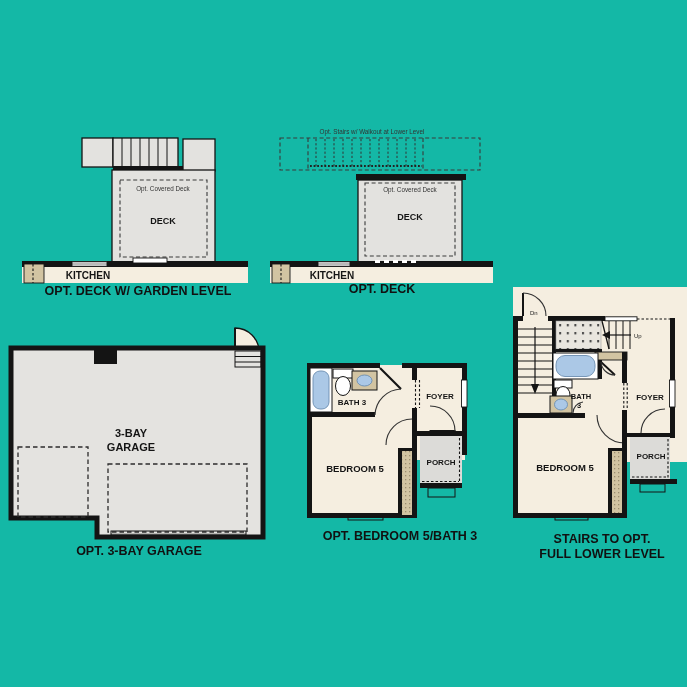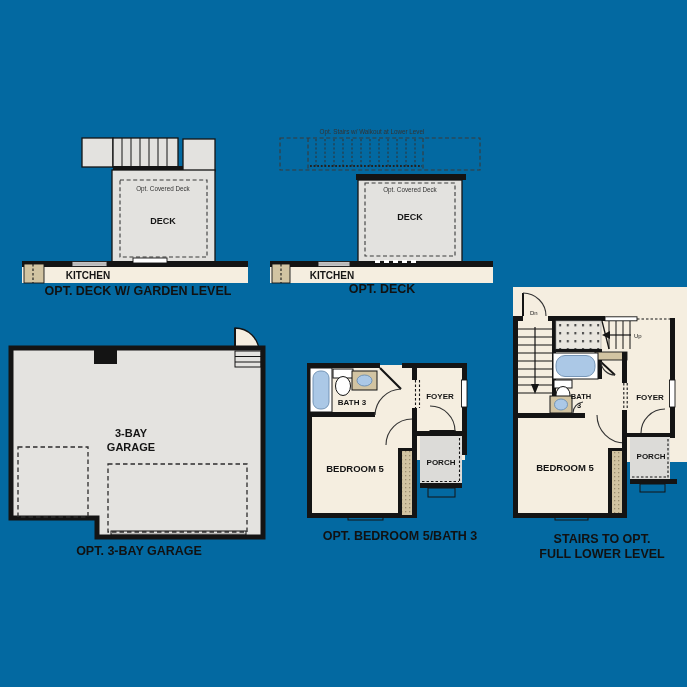--- a/index.html
+++ b/index.html
@@ -1,16 +1,16 @@
 <!DOCTYPE html>
 <html><head>
 <meta charset="utf-8">
 <style>
   html,body{margin:0;padding:0;background:#fff;}
-  .stage{position:relative;width:687px;height:687px;background:#0369a1;overflow:hidden;
+  .stage{position:relative;width:687px;height:687px;background:#14b8a6;overflow:hidden;
          font-family:"Liberation Sans",sans-serif;}
   .panel{position:absolute;}
   
   .ln{stroke:#141414;stroke-width:1.3;}
   .lnt{stroke:#141414;stroke-width:0.9;}
   .s1{stroke:#141414;stroke-width:1;fill:none;}
   .wall{fill:#141414;}
   .dash{fill:none;stroke:#3a3a3a;stroke-width:1.1;stroke-dasharray:4 2.6;}
   .dashG{fill:none;stroke:#2c2c2c;stroke-width:1.3;stroke-dasharray:4.5 3;}
   .dashSm{fill:none;stroke:#141414;stroke-width:1.1;stroke-dasharray:2.5 2;}

